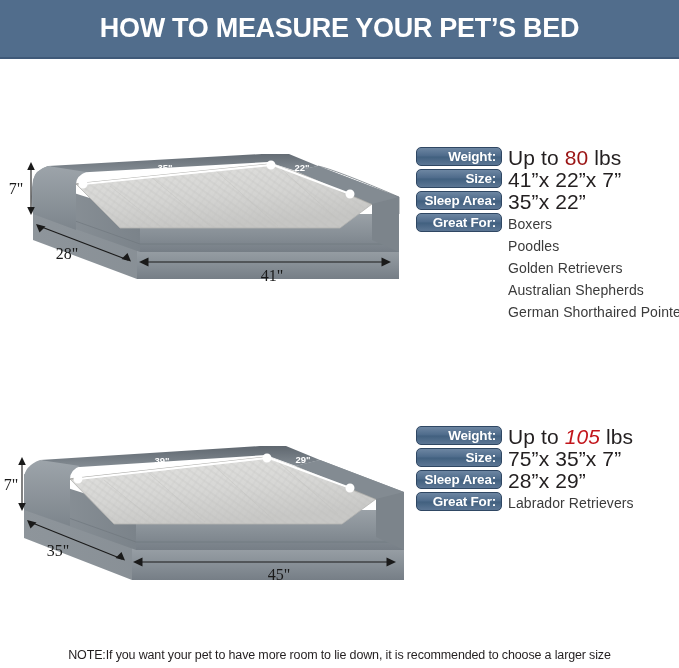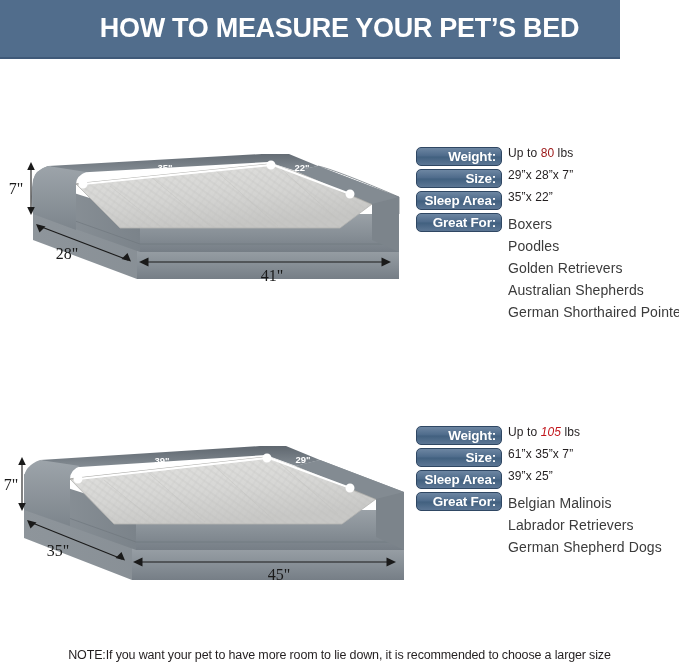--- a/index.html
+++ b/index.html
@@ -14,21 +14,21 @@
     position: relative;
     overflow: hidden;
     font-family: "Liberation Sans", sans-serif;
     color: #231f20;
   }
 
   
   .header-bar {
     position: absolute;
     left: 0; top: 0;
-    width: 620px;
+    width: 679px;
     height: 57px;
     background: #516d8c;
     border-bottom: 2px solid #3f5978;
   }
   .header-title {
     position: absolute;
     left: 0; top: 0;
     width: 679px;
     height: 57px;
     line-height: 57px;
@@ -79,21 +79,21 @@
     line-height: 17px;
     text-align: right;
     padding-right: 5px;
     white-space: nowrap;
     letter-spacing: -0.2px;
   }
   .spec-value {
     position: absolute;
     left: 92px;
     top: -1px;
-    font-size: 12px;
+    font-size: 21px;
     color: #231f20;
     white-space: nowrap;
     letter-spacing: 0.1px;
   }
   .spec-value .hl {
     color: #9a1414;
   }
   .spec-value.hl-bright .hl {
     color: #c2161c;
     font-style: italic;
@@ -255,21 +255,21 @@
 
   <div class="spec-panel" style="left:416px; top:7px;">
 
     <div class="spec-row">
       <div class="spec-badge">Weight:</div>
       <div class="spec-value"><span>Up to </span><span class="hl">80</span><span> lbs</span></div>
     </div>
 
     <div class="spec-row">
       <div class="spec-badge">Size:</div>
-      <div class="spec-value">29”x 28”x 7”</div>
+      <div class="spec-value">41”x 22”x 7”</div>
     </div>
 
     <div class="spec-row">
       <div class="spec-badge">Sleep Area:</div>
       <div class="spec-value">35”x 22”</div>
     </div>
 
     <div class="spec-row">
       <div class="spec-badge">Great For:</div>
       <div class="breed-list">
@@ -384,33 +384,31 @@
 
   <div class="spec-panel" style="left:416px; top:8px;">
 
     <div class="spec-row">
       <div class="spec-badge">Weight:</div>
       <div class="spec-value hl-bright"><span>Up to </span><span class="hl">105</span><span> lbs</span></div>
     </div>
 
     <div class="spec-row">
       <div class="spec-badge">Size:</div>
-      <div class="spec-value">61”x 35”x 7”</div>
+      <div class="spec-value">75”x 35”x 7”</div>
     </div>
 
     <div class="spec-row">
       <div class="spec-badge">Sleep Area:</div>
-      <div class="spec-value">39”x 25”</div>
+      <div class="spec-value">28”x 29”</div>
     </div>
 
     <div class="spec-row">
       <div class="spec-badge">Great For:</div>
       <div class="breed-list">
-        <div class="breed-item">Belgian Malinois</div>
         <div class="breed-item">Labrador Retrievers</div>
-        <div class="breed-item">German Shepherd Dogs</div>
       </div>
     </div>
 
   </div>
 </div>
 
 <div class="footer-note">NOTE:If you want your pet to have more room to lie down, it is recommended to choose a larger size</div>
 
 </body></html>

